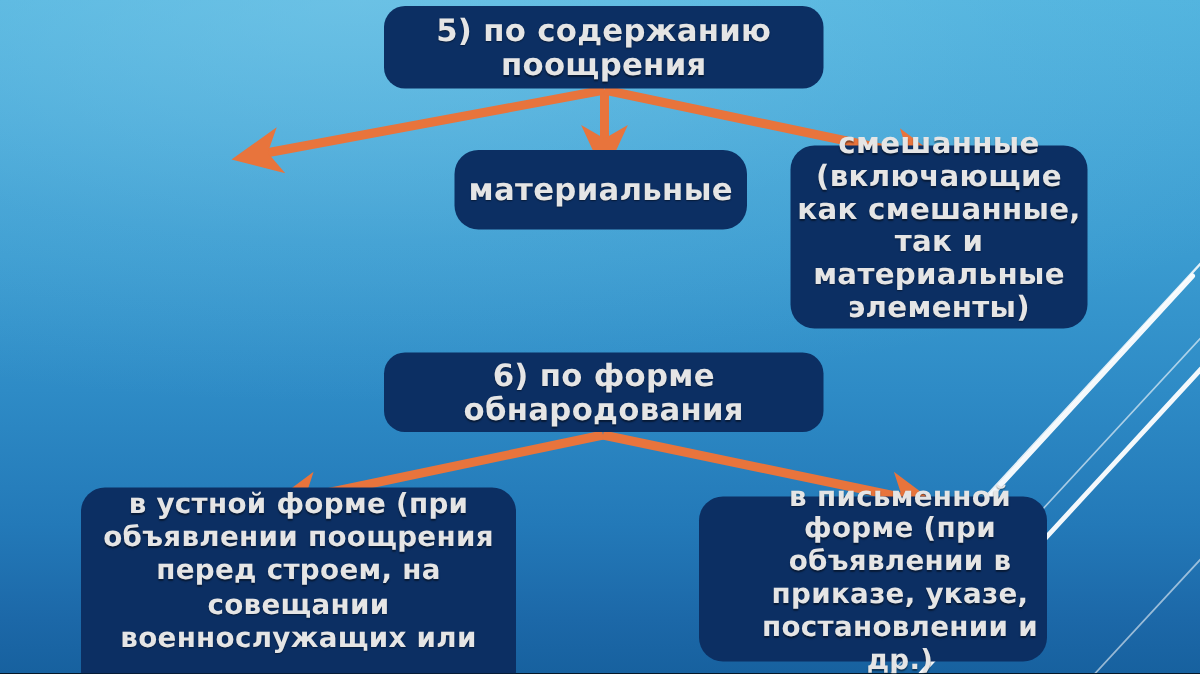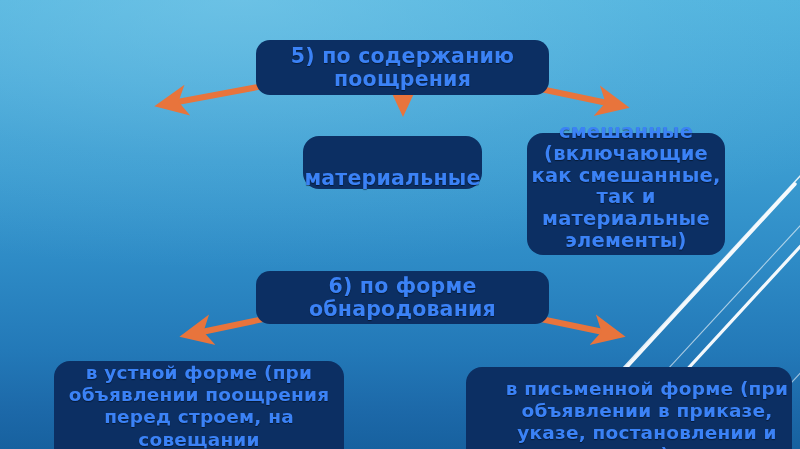--- a/index.html
+++ b/index.html
@@ -42,60 +42,59 @@
     height: 300px;
     pointer-events: none;
     overflow: hidden;
   }
 
   .node {
     position: absolute;
     background: #0C2F63;
     border-radius: 16px;
     box-sizing: border-box;
-    color: #3b82f6;
+    color: #e5e5e5;
     font-weight: bold;
     text-align: center;
     line-height: 1.08;
     letter-spacing: 0.2px;
     text-shadow: 0 1px 1px rgba(0,0,0,0.45);
     display: flex;
     align-items: center;
     justify-content: center;
-    margin-top: 36px;
   }
   .node .txt {
     display: block;
     width: 100%;
   }
 
   
   .node.overflow {
     overflow: visible;
     align-items: center;
   }
   .node.overflow .txt {
     position: absolute;
     left: 50%;
     transform: translateX(-50%);
     white-space: normal;
   }
 
   #n-top      { left: 256px; top: 4px;   width: 293px; height: 55px;  font-size: 20.5px; border-radius: 14px; }
   #n-moral    { left: 68px;  top: 100px; width: 197px; height: 53px;  font-size: 20.5px; }
-  #n-material { left: 303px; top: 100px; width: 179px; height: 53px;  font-size: 20.5px; align-items: flex-end; }
+  #n-material { left: 303px; top: 100px; width: 195px; height: 53px;  font-size: 20.5px; }
   #n-mixed    { left: 527px; top: 97px;  width: 198px; height: 122px; font-size: 19.5px; }
   #n-mixed .txt { top: -12px; width: 210px; line-height: 1.12; }
 
   #n-form     { left: 256px; top: 235px; width: 293px; height: 53px;  font-size: 20.5px; border-radius: 14px; }
 
   #n-oral     { left: 54px;  top: 325px; width: 290px; height: 138px; font-size: 18.5px; }
   #n-oral .txt { top: 1px; width: 296px; line-height: 1.2; }
 
-  #n-written  { left: 466px; top: 331px; width: 326px; height: 110px; font-size: 18.5px; padding-left: 36px; }
+  #n-written  { left: 466px; top: 331px; width: 232px; height: 110px; font-size: 18.5px; padding-left: 36px; }
   #n-written .txt { width: 286px; line-height: 1.18; }
 
   .arrows {
     position: absolute;
     inset: 0;
     pointer-events: none;
   }
 </style>
 </head>
 <body>

